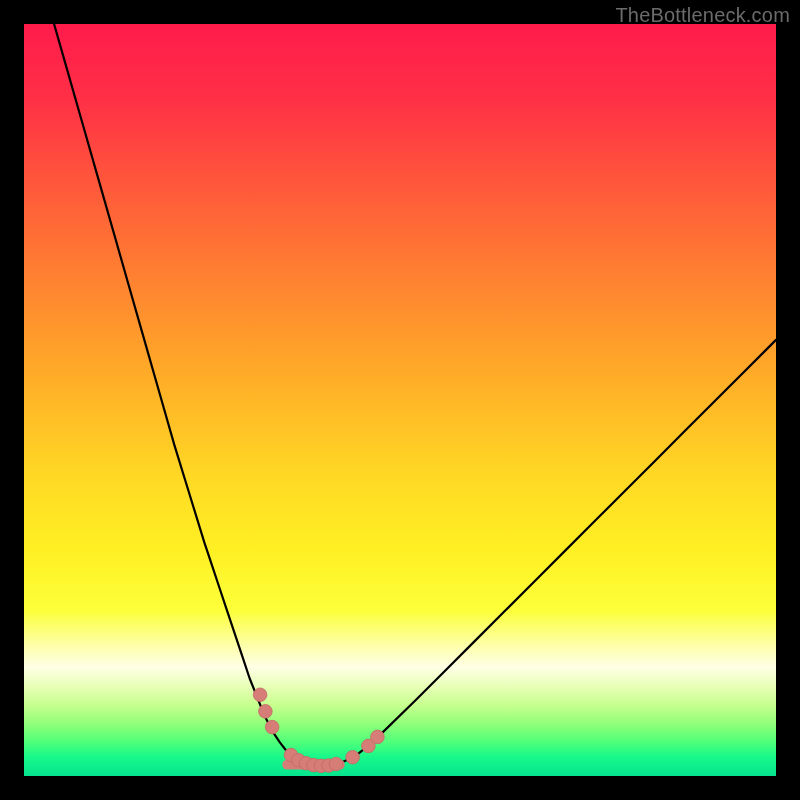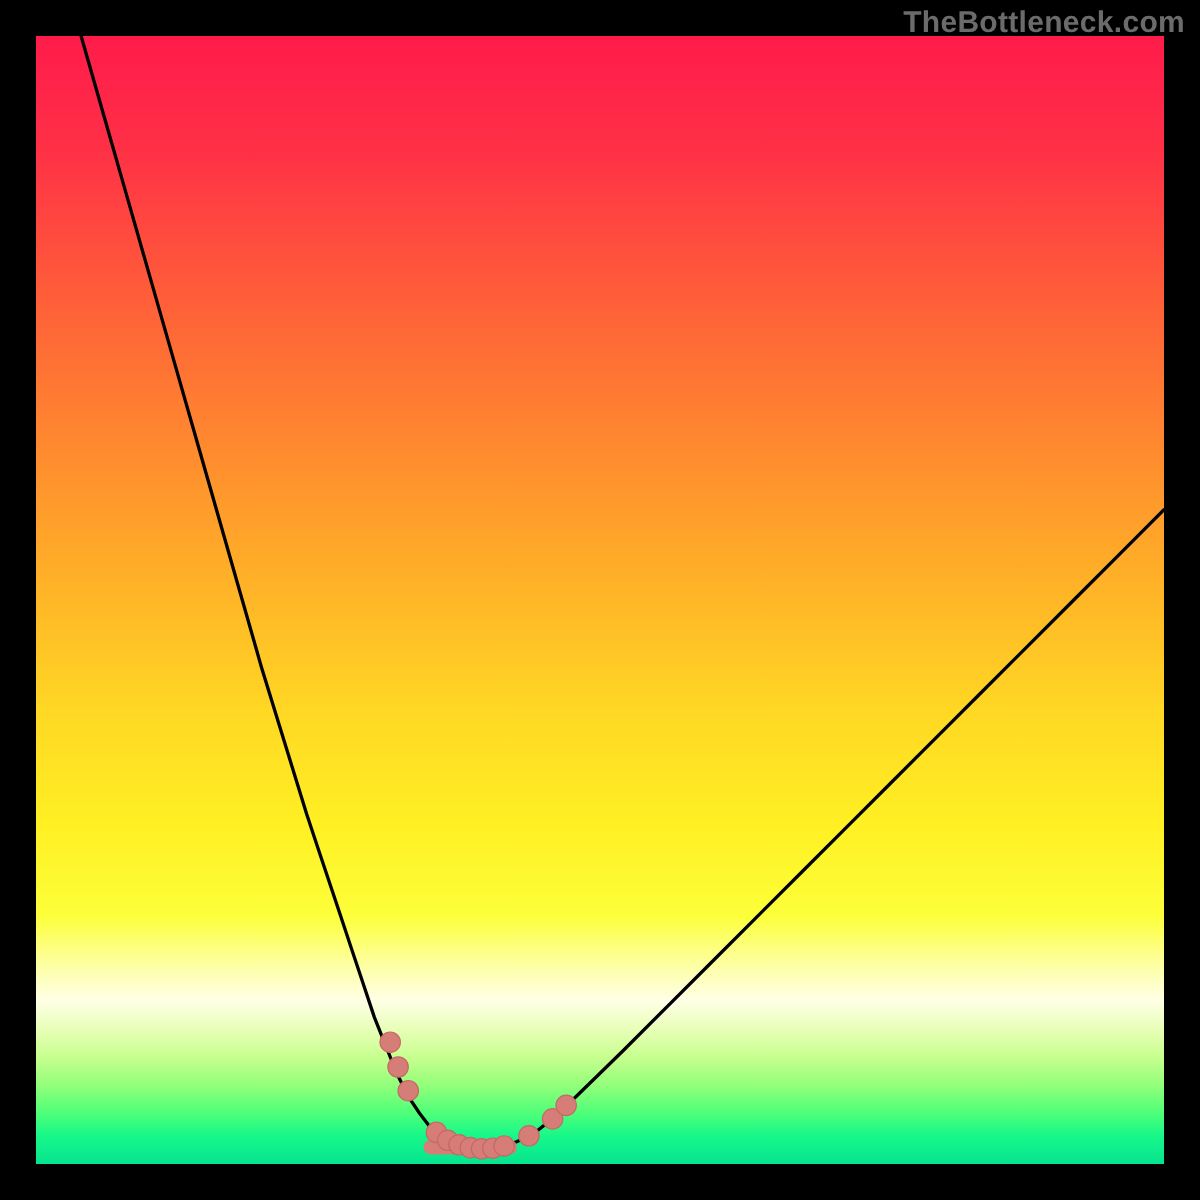--- a/index.html
+++ b/index.html
@@ -27,21 +27,21 @@
     height: 752px;
     overflow: hidden;
   }
   .watermark {
     position: absolute;
     top: 4px;
     right: 10px;
     color: #6b6b6b;
     font-size: 20px;
     letter-spacing: 0.2px;
-    font-weight: 700;
+    font-weight: 400;
     z-index: 50;
   }
   svg {
     display: block;
   }
 </style>
 </head>
 <body>
 
 <div class="frame">

